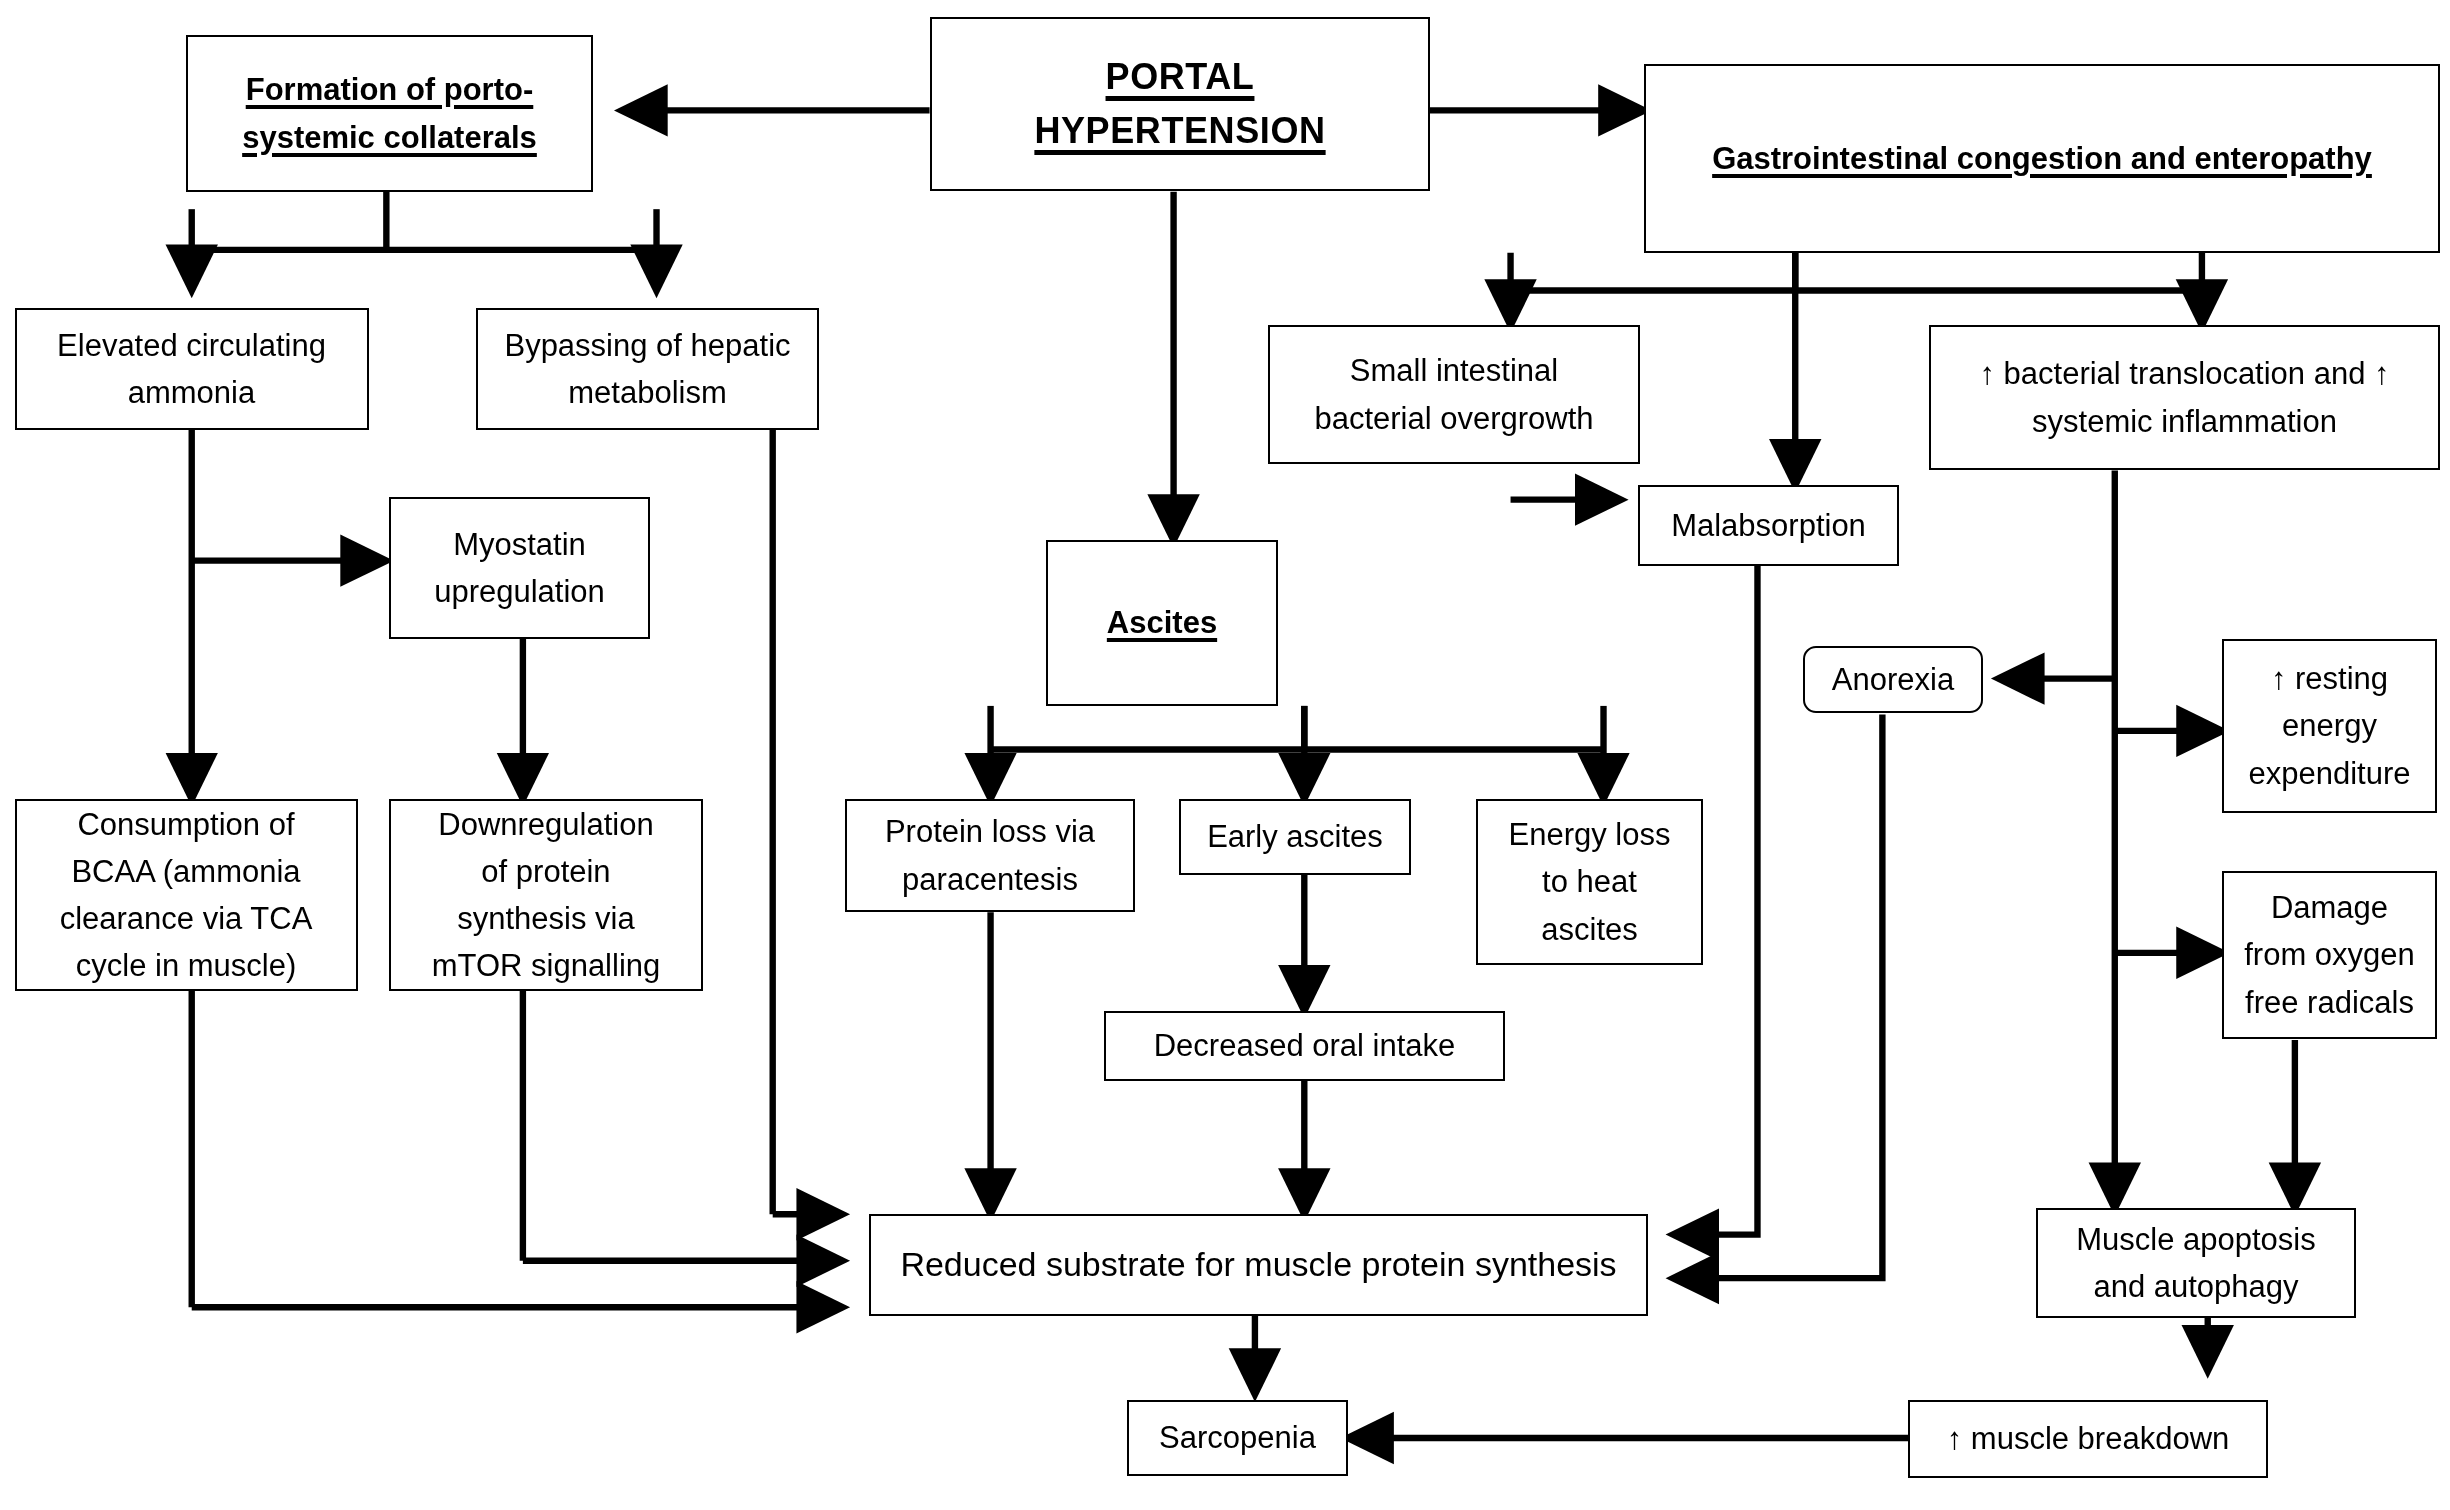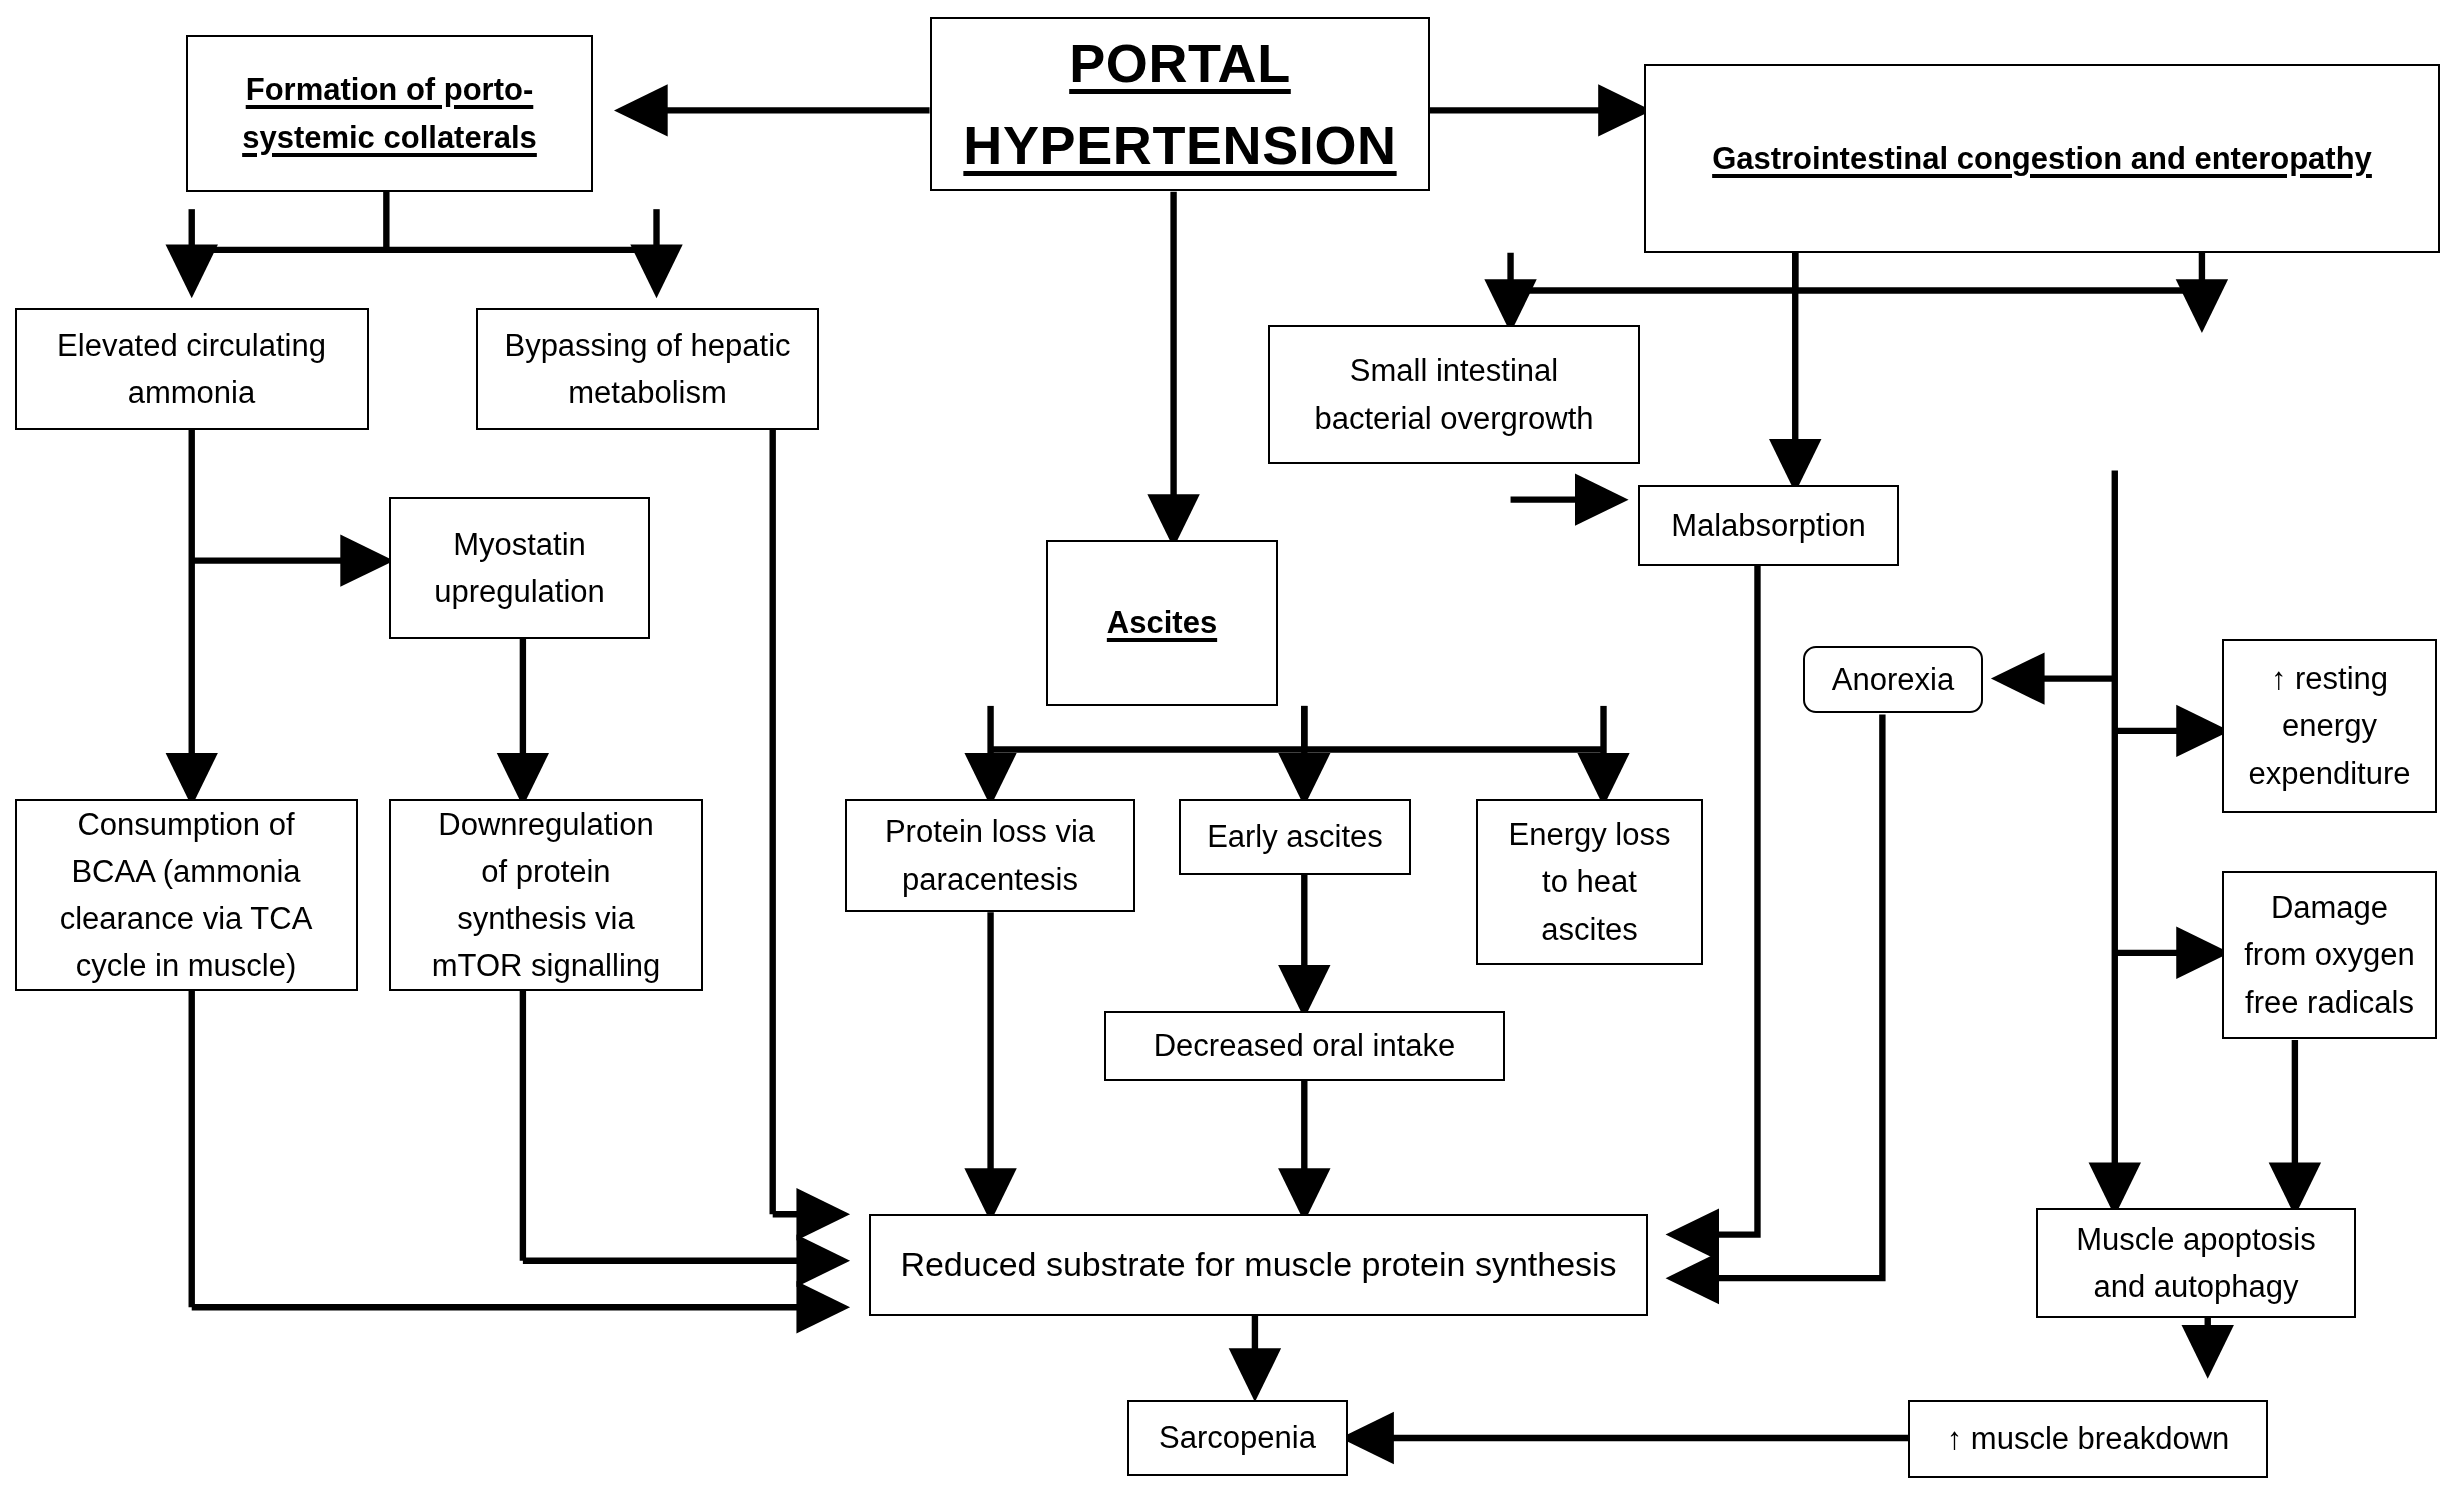--- a/index.html
+++ b/index.html
@@ -30,21 +30,21 @@
     font-size:31px;
     white-space:pre-line;
   }
   .node.emph{
     font-weight:bold;
     text-decoration:underline;
     text-underline-offset:5.2px;
     text-decoration-thickness:3.5px;
   }
   .node.title{
-    font-size:54px;
+    font-size:36px;
     font-weight:bold;
     text-decoration:underline;
     text-underline-offset:7px;
     text-decoration-thickness:5.2px;
     letter-spacing:0.6px;
   }
   .node.big{ font-size:34px; }
 </style>
 </head>
 <body>
@@ -170,20 +170,22 @@
 to heat
 ascites</div>
 
   <div class="node" style="left:1104px;top:1011px;width:401px;height:70px;">Decreased oral intake</div>
 
   <div class="node" style="left:1268px;top:325px;width:372px;height:139px;">Small intestinal
 bacterial overgrowth</div>
 
   <div class="node" style="left:1638px;top:485px;width:261px;height:81px;">Malabsorption</div>
 
+  <div class="node" style="left:1929px;top:325px;width:511px;height:145px;">↑ bacterial translocation and ↑
+systemic inflammation</div>
 
   <div class="node" style="left:1803px;top:646px;width:180px;height:67px;border-radius:13px;">Anorexia</div>
 
   <div class="node" style="left:2222px;top:639px;width:215px;height:174px;">↑ resting
 energy
 expenditure</div>
 
   <div class="node" style="left:2222px;top:871px;width:215px;height:168px;">Damage
 from oxygen
 free radicals</div>

